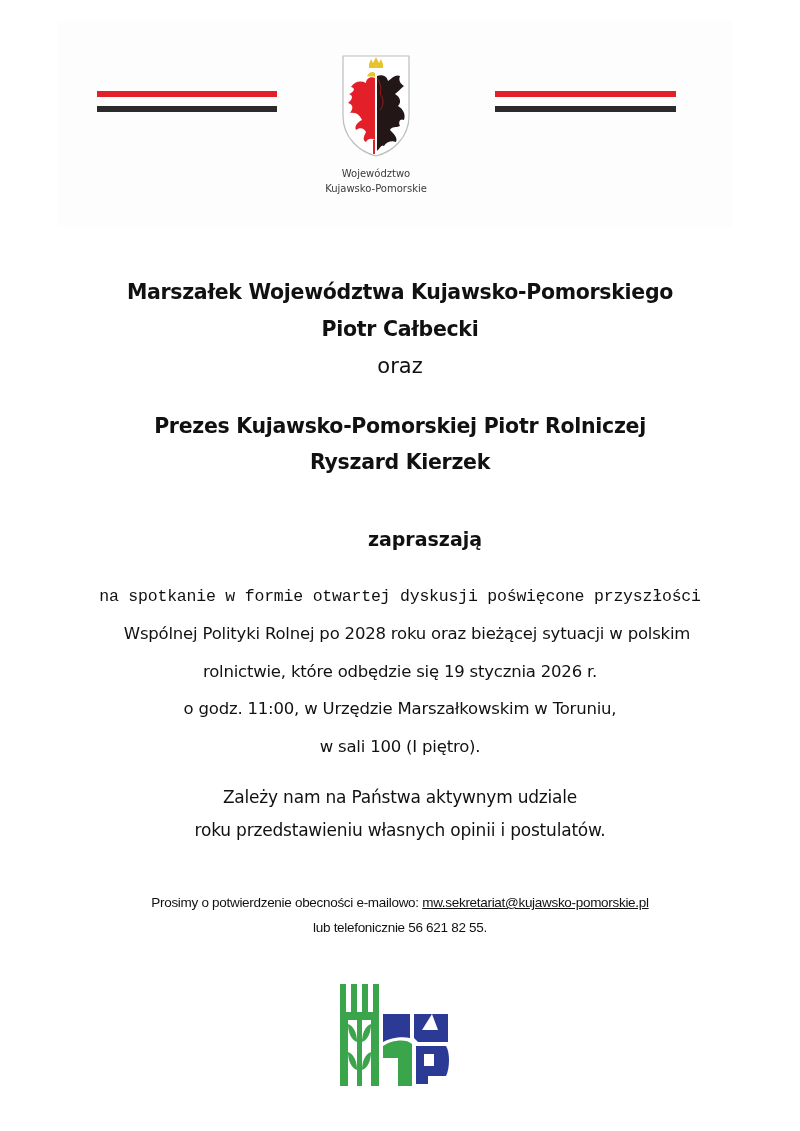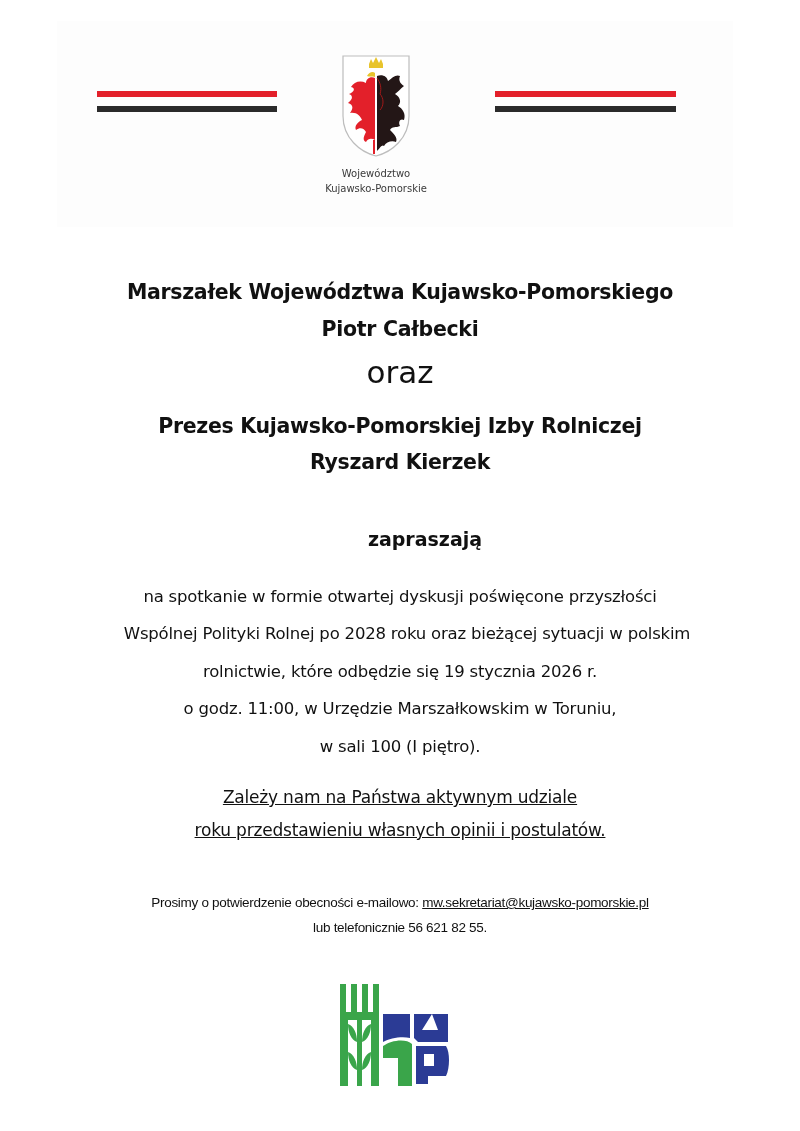--- a/index.html
+++ b/index.html
@@ -8,24 +8,24 @@
     .header-box { position: absolute; left: 57px; top: 21px; width: 676px; height: 206px; background: #fdfdfd; }
     .stripe { position: absolute; height: 6px; }
     .stripe.red { background: #e3202a; }
     .stripe.black { background: #2b2b2b; }
     .crest { position: absolute; left: 340px; top: 54px; width: 72px; height: 104px; }
     .crest-caption { position: absolute; left: 290px; width: 172px; text-align: center;
                      font-size: 10px; color: #3a3a3a; line-height: 14px; }
     .line { position: absolute; left: 0; width: 800px; text-align: center; white-space: nowrap; }
     .bold { font-weight: bold; }
     .h1 { font-size: 20.5px; letter-spacing: -0.3px; }
-    .oraz { font-size: 31px; }
+    .oraz { font-size: 21px; }
     .zap { font-size: 19px; margin-left: 25px; }
     .body-text { font-size: 16.5px; letter-spacing: -0.2px; }
-    .note { font-size: 17px; letter-spacing: -0.2px; text-decoration: underline; }
+    .note { font-size: 17px; letter-spacing: -0.2px; }
     .small { font-size: 13.5px; letter-spacing: -0.3px; font-family: "Liberation Sans", sans-serif; }
     .email { text-decoration: underline; color: #111111; }
     .logo { position: absolute; left: 336px; top: 980px; width: 118px; height: 110px; }
   </style>
 </head>
 <body>
 
 <div class="header-box"></div>
 <div class="stripe red" style="left:97px; top:91px; width:180px;"></div>
 <div class="stripe black" style="left:97px; top:106px; width:180px;"></div>
@@ -45,25 +45,25 @@
 
   <path d="M27 22 C29 18 33 17 35 19 L35 23 C32 22 29 23 27 22 Z" fill="#e8c42c"></path>
 </svg>
 
 <div class="crest-caption" style="top:167px;">Województwo</div>
 <div class="crest-caption" style="top:182px;">Kujawsko-Pomorskie</div>
 
 <div class="line bold h1" style="top:280px;">Marszałek Województwa Kujawsko-Pomorskiego</div>
 <div class="line bold h1" style="top:317px;">Piotr Całbecki</div>
 <div class="line oraz" style="top:354px;">oraz</div>
-<div class="line bold h1" style="top:414px;">Prezes Kujawsko-Pomorskiej Izby Rolniczej</div>
+<div class="line bold h1" style="top:414px;">Prezes Kujawsko-Pomorskiej Piotr Rolniczej</div>
 <div class="line bold h1" style="top:450px;">Ryszard Kierzek</div>
 <div class="line bold zap" style="top:528px;">zapraszają</div>
 
-<div class="line body-text" style="top:587px;">na spotkanie w formie otwartej dyskusji poświęcone przyszłości</div>
+<div class="line body-text" style="top:587px;font-family:Liberation Mono, monospace;">na spotkanie w formie otwartej dyskusji poświęcone przyszłości</div>
 <div class="line body-text" style="top:624px;margin-left:7px;">Wspólnej Polityki Rolnej po 2028 roku oraz bieżącej sytuacji w polskim</div>
 <div class="line body-text" style="top:662px;">rolnictwie, które odbędzie się 19 stycznia 2026 r.</div>
 <div class="line body-text" style="top:699px;">o godz. 11:00, w Urzędzie Marszałkowskim w Toruniu,</div>
 <div class="line body-text" style="top:737px;">w sali 100 (I piętro).</div>
 
 <div class="line note" style="top:787px;">Zależy nam na Państwa aktywnym udziale</div>
 <div class="line note" style="top:820px;">roku przedstawieniu własnych opinii i postulatów.</div>
 
 <div class="line small" style="top:895px;">
   <span>Prosimy o potwierdzenie obecności e-mailowo: </span><a class="email">mw.sekretariat@kujawsko-pomorskie.pl</a>

